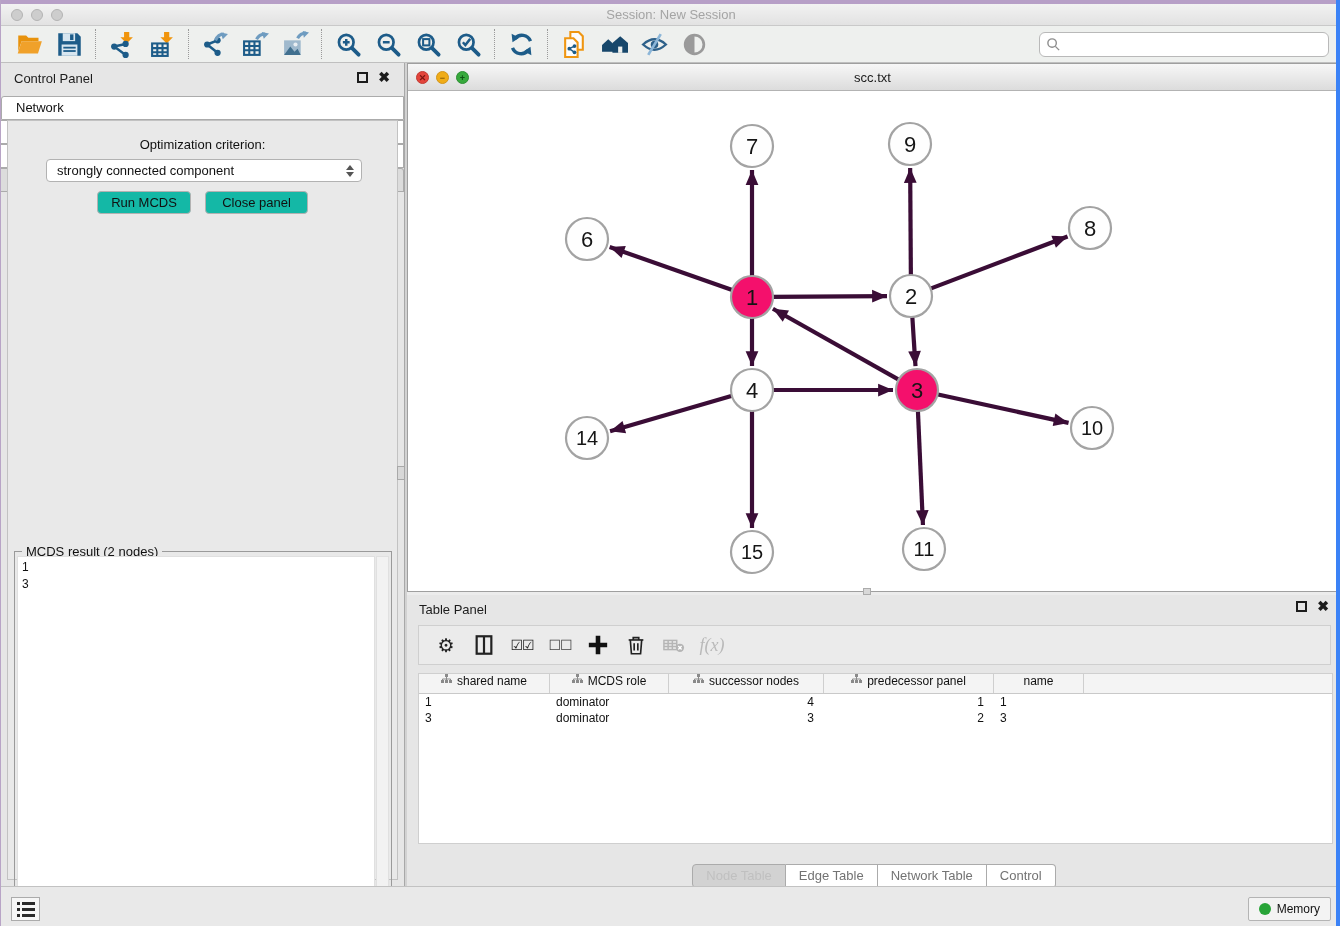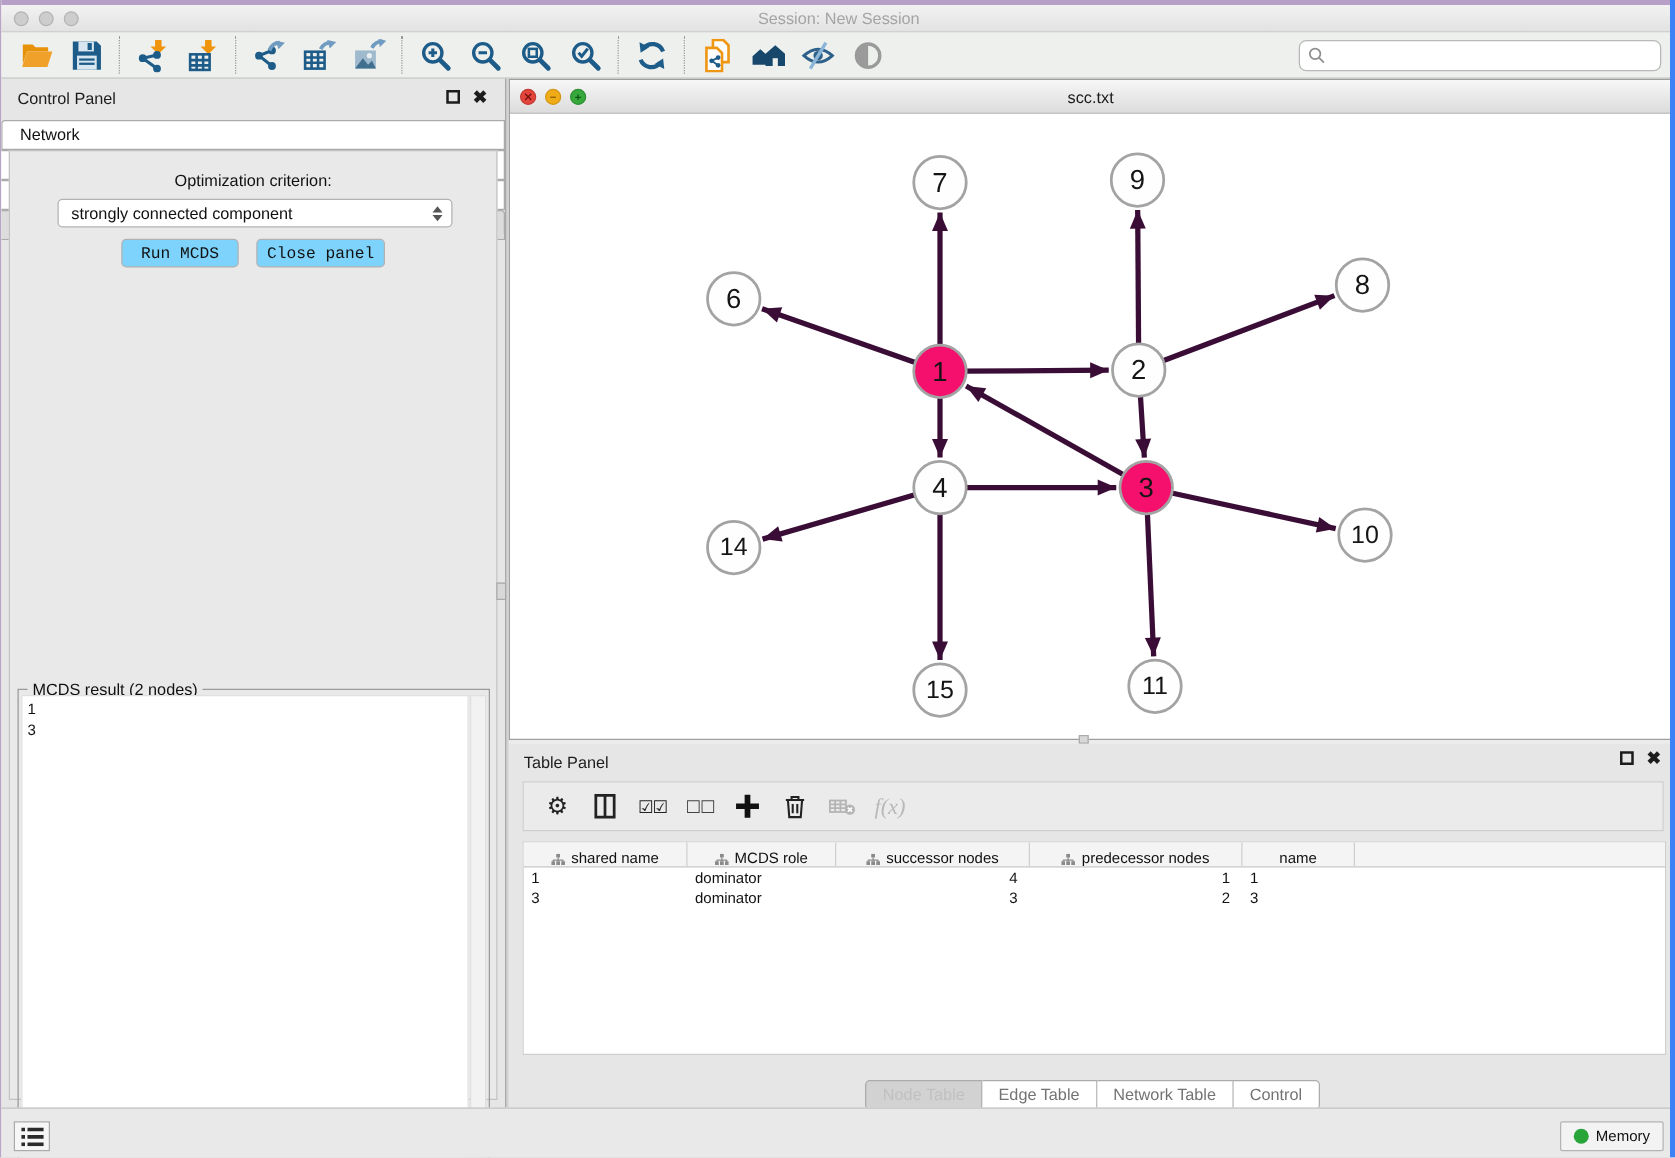--- a/index.html
+++ b/index.html
@@ -32,21 +32,21 @@
   .cp-tab:first-child { border-left:1px solid #ababab; border-radius:3px 0 0 0; }
   .cp-tab:last-child { border-radius:0 3px 0 0; }
   .cp-tab.active { background:#dcdcdc; color:#cdcdcd; }
   #cp-inner { position:absolute; left:6px; top:57px; width:391px; height:760px; background:#e9e9e9; border:1px solid #c2c2c2; }
   #opt-label { position:absolute; left:0; width:100%; top:16px; text-align:center; font-size:13px; color:#111; }
   #criterion-select { position:absolute; left:38px; top:38px; width:316px; height:23px; background:#fff; border:1px solid #b2b2b2; border-radius:4px; display:flex; align-items:center; }
   #criterion-select .val { flex:1; font-size:13px; padding-left:10px; color:#111; }
   #criterion-select .chevrons { width:20px; display:flex; flex-direction:column; align-items:center; gap:2px; padding-right:2px; }
   .chev-up { width:0; height:0; border-left:4px solid transparent; border-right:4px solid transparent; border-bottom:5px solid #555; }
   .chev-dn { width:0; height:0; border-left:4px solid transparent; border-right:4px solid transparent; border-top:5px solid #555; }
-  .cp-btn { position:absolute; top:70px; height:23px; background:#7dd3fc; border:1px solid #b2b2b2; border-radius:4px; font-size:13px; color:#111; display:flex; align-items:center; justify-content:center; font-family:Liberation Mono, monospace; }
+  .cp-btn { position:absolute; top:70px; height:23px; background:#14b8a6; border:1px solid #b2b2b2; border-radius:4px; font-size:13px; color:#111; display:flex; align-items:center; justify-content:center; font-family:Liberation Sans, sans-serif; }
   #run-btn { left:89px; width:94px; }
   #closepanel-btn { left:197px; width:103px; }
   #mcds-fieldset { position:absolute; left:6px; top:430px; width:378px; height:378px; border:1px solid #9a9a9a; }
   #mcds-legend { position:absolute; left:7px; top:-8px; background:#e9e9e9; padding:0 4px; font-size:13px; color:#111; }
   #mcds-textarea { position:absolute; left:2px; top:4px; right:16px; bottom:2px; background:#fff; border:1px solid #e0e0e0; font-size:12px; color:#111; padding:2px 0 0 4px; white-space:pre; line-height:17px; }
   #mcds-scroll { position:absolute; top:4px; right:2px; bottom:2px; width:13px; background:#f2f2f2; border:1px solid #e0e0e0; }
 
   
   #v-divider { position:absolute; left:403px; top:63px; width:3px; height:823px; background:#d2d2d2; border-left:1px solid #a8a8a8; }
   #v-divider-handle { position:absolute; left:396px; top:466px; width:8px; height:14px; background:#d8d8d8; border:1px solid #a8a8a8; }
@@ -65,21 +65,21 @@
   
   #table-panel { position:absolute; left:406px; top:595px; width:934px; height:291px; background:#e6e6e6; }
   #tp-title { position:absolute; left:12px; top:7px; font-size:13px; color:#1c1c1c; }
   #tp-toolbar { position:absolute; left:11px; top:30px; width:913px; height:40px; border:1px solid #cfcfcf; background:#ebebeb; display:flex; align-items:center; padding-left:14px; }
   .tp-icon { width:26px; height:26px; margin-right:12px; display:flex; align-items:center; justify-content:center; font-size:19px; color:#222; }
   .tp-icon svg { width:22px; height:22px; }
   .tp-icon.gray { color:#b5b5b5; }
   #fx-icon { font-family:"Liberation Serif",serif; font-style:italic; font-size:18px; color:#b9b9b9; }
   #tp-table { position:absolute; left:11px; top:78px; width:915px; height:171px; background:#fff; border:1px solid #cfcfcf; }
   #tp-head { display:flex; height:20px; background:#f4f4f4; border-bottom:1px solid #c9c9c9; }
-  .th { display:flex; align-items:flex-end; justify-content:center; gap:5px; border-right:1px solid #cfcfcf; font-size:12px; color:#111; position:relative; }
+  .th { display:flex; align-items:flex-start; justify-content:center; gap:5px; border-right:1px solid #cfcfcf; font-size:12px; color:#111; position:relative; }
   .th svg { width:11px; height:10px; flex:none; }
   .tr { display:flex; height:16px; }
   .td { font-size:12px; color:#111; line-height:16px; overflow:hidden; white-space:nowrap; }
   .td.l { text-align:left; padding-left:6px; }
   .td.r { text-align:right; padding-right:10px; }
   #tp-tabs { position:absolute; left:0; right:0; top:269px; display:flex; justify-content:center; }
   .tp-tab { border:1px solid #ababab; border-left:none; background:#fff; color:#737373; font-size:13px; padding:3px 13px 4px; }
   .tp-tab:first-child { border-left:1px solid #ababab; border-radius:4px 0 0 4px; }
   .tp-tab:last-child { border-radius:0 4px 4px 0; }
   .tp-tab.active { background:#d2d2d2; color:#c0c0c0; }
@@ -455,21 +455,21 @@
           <div class="th" style="width: 170px;">
             <svg viewBox="0 0 11 10">
               <g fill="#8a8a8a">
                 <rect x="4" y="0" width="3" height="3"></rect>
                 <rect x="0" y="6" width="3" height="3"></rect>
                 <rect x="4" y="6" width="3" height="3"></rect>
                 <rect x="8" y="6" width="3" height="3"></rect>
               </g>
               <path stroke="#8a8a8a" fill="none" d="M5.5 3v2M1.5 5h8M1.5 5v1M9.5 5v1M5.5 5v1"></path>
             </svg>
-            <span>predecessor nodes</span>
+            <span>predecessor panel</span>
           </div>
           <div class="th" style="width: 90px;">
             <span>name</span>
           </div>
         </div>
       <div id="tp-body">
           <div class="tr">
             <div class="td l" style="width: 131px;">1</div>
             <div class="td l" style="width: 119px;">dominator</div>
             <div class="td r" style="width: 155px;">4</div>

